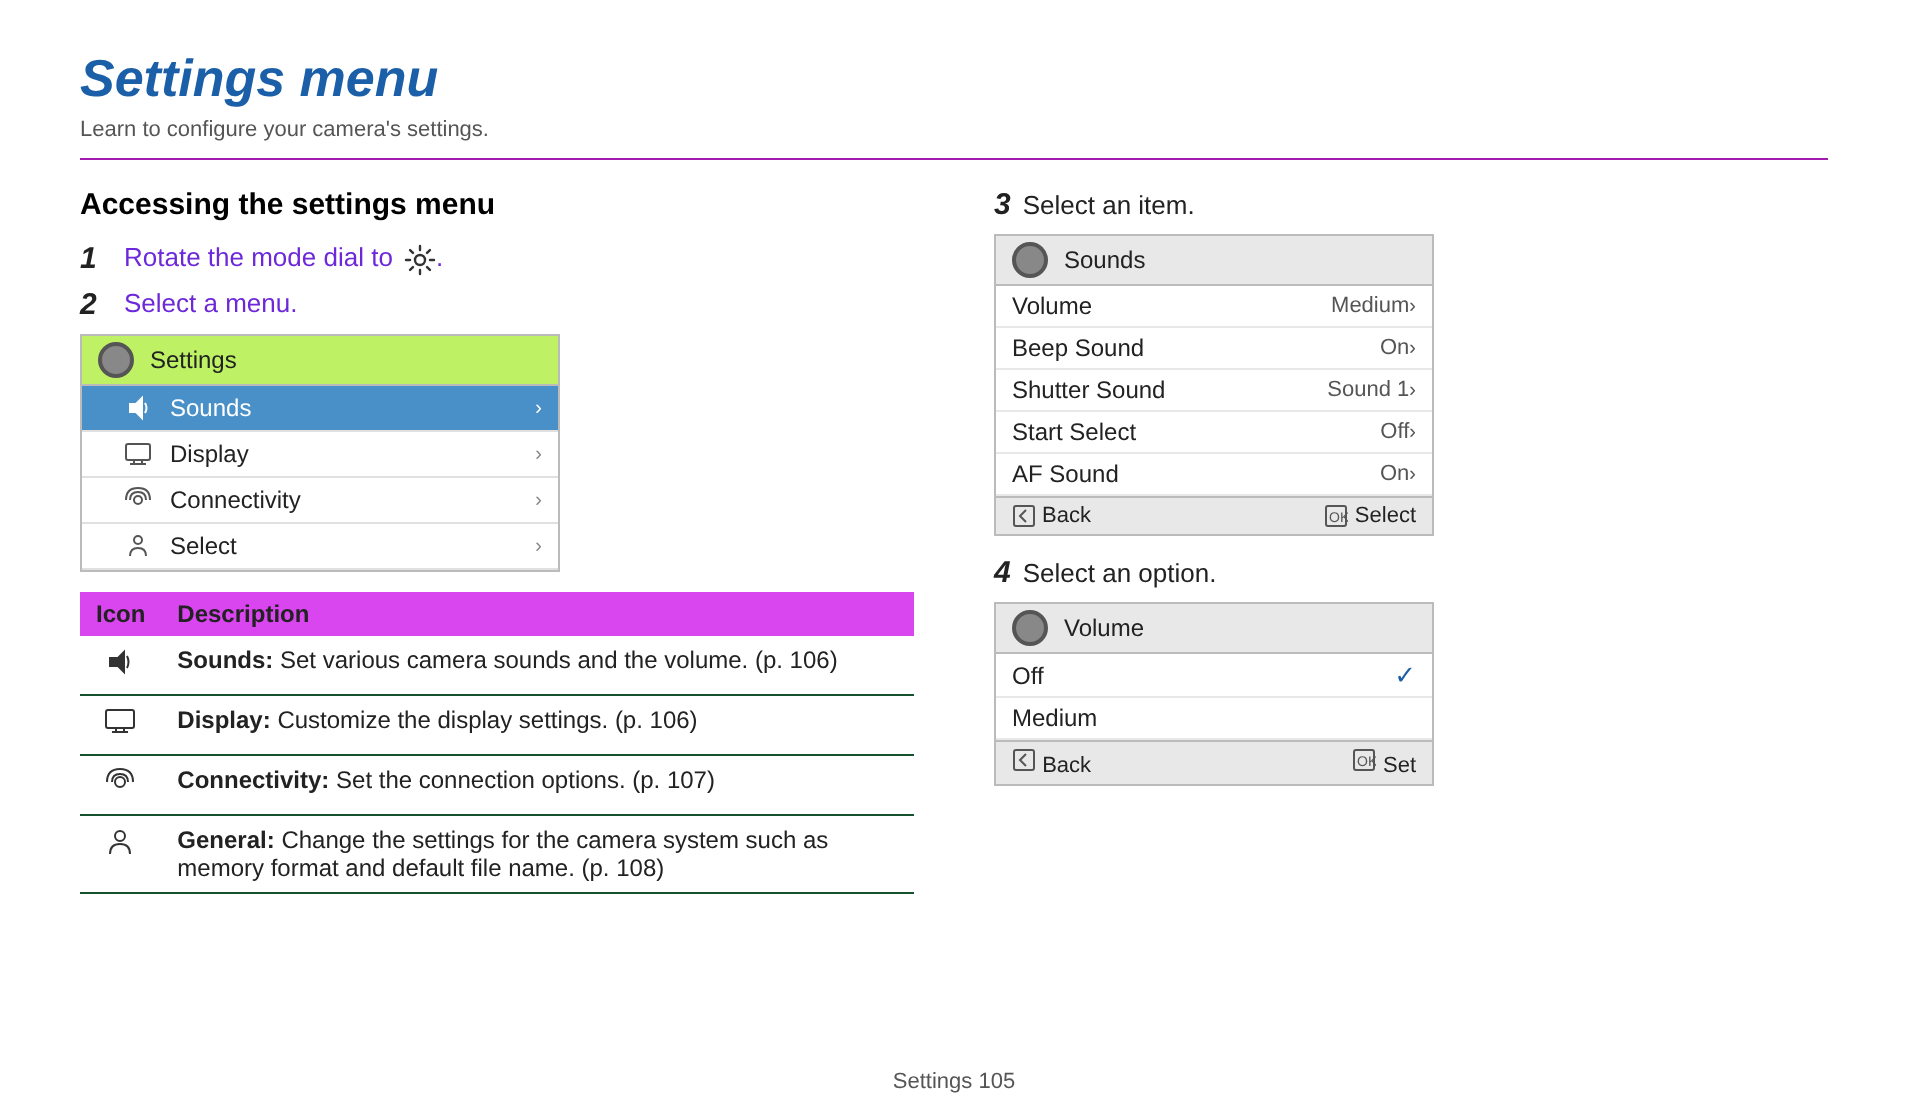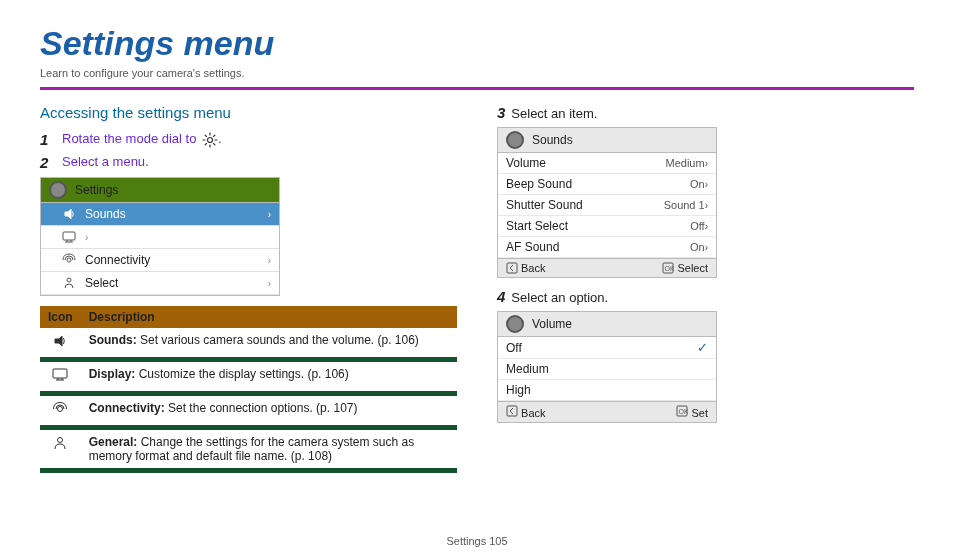--- a/index.html
+++ b/index.html
@@ -12,48 +12,48 @@
       color: #222;
       overflow: hidden;
     }
     .page {
       width: 954px;
       height: 557px;
       padding: 24px 40px 20px 40px;
       position: relative;
     }
     .page-title {
-      font-size: 34px;
+      font-size: 26px;
       font-weight: bold;
       color: #1a5fa8;
       margin-bottom: 4px;
       font-style: italic;
     }
     .page-subtitle {
       font-size: 11px;
       color: #555;
-      border-bottom: 3px solid #a21caf;
+      border-bottom: 1px solid #a21caf;
       padding-bottom: 8px;
       margin-bottom: 14px;
     }
     .two-col {
       display: flex;
       gap: 40px;
     }
     .left-col {
       flex: 1;
       max-width: 430px;
     }
     .right-col {
       flex: 1;
     }
     .section-heading {
       font-size: 15px;
-      font-weight: normal;
-      color: #0369a1;
+      font-weight: bold;
+      color: #000000;
       margin-bottom: 10px;
     }
     .step-item {
       display: flex;
       align-items: flex-start;
       margin-bottom: 6px;
       font-size: 13px;
     }
     .step-num {
       font-style: italic;
@@ -77,21 +77,21 @@
     
     .camera-ui {
       border: 1px solid #bbb;
       width: 240px;
       margin-top: 6px;
       font-size: 12px;
     }
     .camera-ui-header {
       display: flex;
       align-items: center;
-      background: #4d7c0f;
+      background: #bef264;
       border-bottom: 1px solid #bbb;
       padding: 3px 8px;
       gap: 8px;
     }
     .camera-ui-header .cam-icon {
       width: 18px;
       height: 18px;
       border-radius: 50%;
       background: #888;
       border: 2px solid #555;
@@ -132,31 +132,31 @@
       color: #fff;
     }
     
     .icon-table {
       width: 100%;
       border-collapse: collapse;
       margin-top: 10px;
       font-size: 12px;
     }
     .icon-table thead tr {
-      background: #a16207;
+      background: #d946ef;
     }
     .icon-table thead th {
       padding: 4px 8px;
       text-align: left;
       font-weight: bold;
       font-size: 12px;
       color: #222;
     }
     .icon-table tbody tr {
-      border-bottom: 5px solid #14532d;
+      border-bottom: 1px solid #14532d;
     }
     .icon-table tbody td {
       padding: 5px 8px;
       vertical-align: top;
       font-size: 12px;
     }
     .icon-table tbody td:first-child {
       text-align: center;
       width: 36px;
     }
@@ -336,20 +336,21 @@
 
         <div class="camera-menu-item">
           <div class="menu-icon">
             <svg width="14" height="14" viewBox="0 0 14 14" fill="none">
                 <rect x="1" y="2" width="12" height="8" rx="1" stroke="#555" stroke-width="1"></rect>
                 <line x1="5" y1="10" x2="5" y2="12" stroke="#555" stroke-width="1"></line>
                 <line x1="9" y1="10" x2="9" y2="12" stroke="#555" stroke-width="1"></line>
                 <line x1="3" y1="12" x2="11" y2="12" stroke="#555" stroke-width="1"></line>
               </svg>
           </div>
+          <span class="menu-label">Display</span>
           <span class="menu-arrow">›</span>
         </div>
 
         <div class="camera-menu-item">
           <div class="menu-icon">
             <svg width="14" height="14" viewBox="0 0 14 14" fill="none">
                 <circle cx="7" cy="7" r="2" stroke="#555" stroke-width="1"></circle>
                 <path d="M3 7 Q3 3 7 3 Q11 3 11 7" stroke="#555" stroke-width="1" fill="none"></path>
                 <path d="M1 7 Q1 1 7 1 Q13 1 13 7" stroke="#555" stroke-width="1" fill="none"></path>
               </svg>
@@ -482,23 +483,20 @@
             <div class="sounds-ui-icon"></div>
             <span>Volume</span>
           </div>
           <div class="volume-row">
             <span>Off</span>
             <span class="check-mark">✓</span>
           </div>
           <div class="volume-row">
             <span>Medium</span>
           </div>
-          <div class="volume-row">
-            <span>High</span>
-          </div>
           <div class="volume-footer">
             <div class="footer-btn">
               <svg width="12" height="12" viewBox="0 0 12 12" fill="none">
                   <rect x="1" y="1" width="10" height="10" rx="1" stroke="#555" stroke-width="1"></rect>
                   <polyline points="7,3 4,6 7,9" stroke="#555" stroke-width="1" fill="none"></polyline>
                 </svg>
               <span>Back</span>
             </div>
             <div class="footer-btn">
               <svg width="12" height="12" viewBox="0 0 12 12" fill="none">

